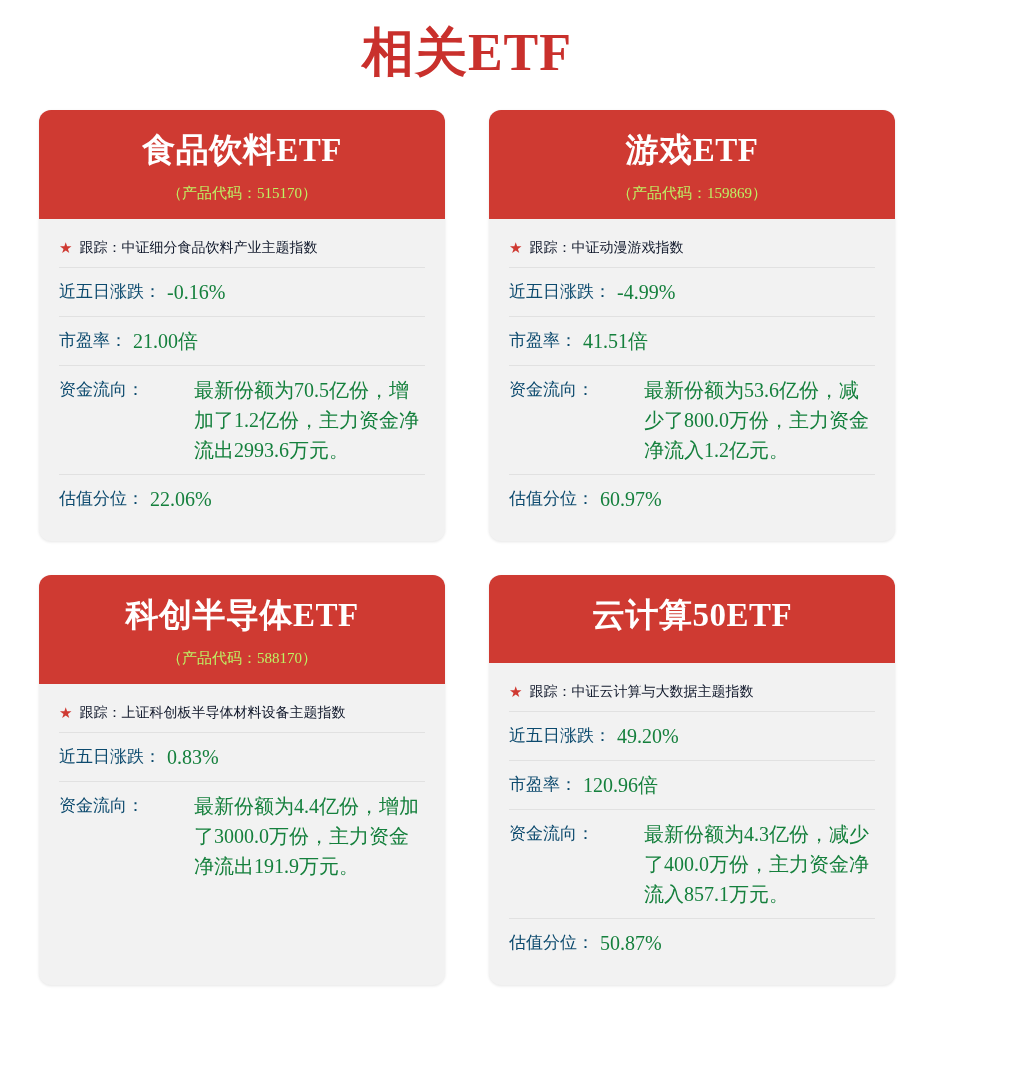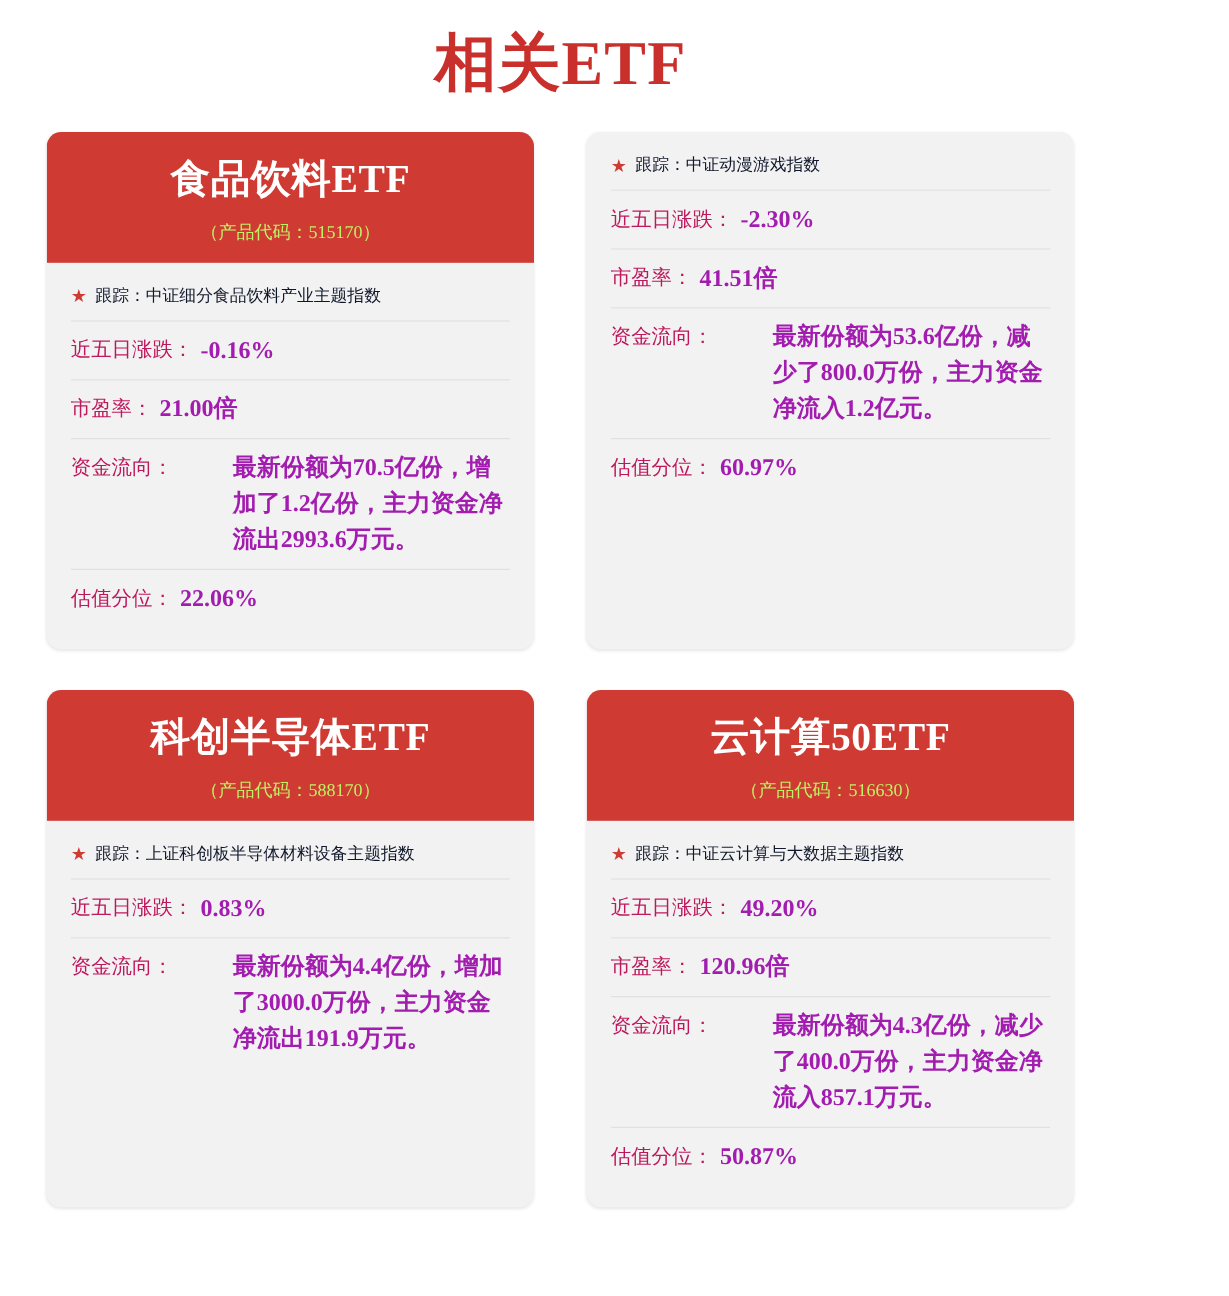--- a/index.html
+++ b/index.html
@@ -87,29 +87,29 @@
     line-height: 18px;
   }
   .metric {
     display: flex;
     align-items: flex-start;
     padding: 9px 0 9px 2px;
     gap: 6px;
   }
   .metric-label {
     font-size: 17px;
-    color: #be185d;
+    color: #0c4a6e;
     white-space: nowrap;
     flex: 0 0 auto;
     line-height: 30px;
   }
   .metric-value {
     font-size: 20px;
-    color: #a21caf;
-    font-weight: bold;
+    color: #15803d;
+    font-weight: normal;
     line-height: 30px;
   }
   .metric-value.flow {
     line-height: 30px;
     margin-left: 44px;
   }
   .divider {
     height: 1px;
     background: #e1e1e1;
     margin: 0 2px;
@@ -151,29 +151,33 @@
         </div>
         <div class="divider"></div>
         <div class="metric">
           <span class="metric-label">估值分位：</span>
           <span class="metric-value">22.06%</span>
         </div>
       </div>
     </div>
 
     <div class="card">
+      <div class="card-head">
+        <div class="card-title">游戏ETF</div>
+        <div class="card-code"><span>（产品代码：</span><span>159869</span><span>）</span></div>
+      </div>
       <div class="card-body">
         <div class="track-row">
           <span class="star-icon">★</span>
           <span class="track-text"><span>跟踪：</span><span>中证动漫游戏指数</span></span>
         </div>
         <div class="divider"></div>
         <div class="metric">
           <span class="metric-label">近五日涨跌：</span>
-          <span class="metric-value">-2.30%</span>
+          <span class="metric-value">-4.99%</span>
         </div>
         <div class="divider"></div>
         <div class="metric">
           <span class="metric-label">市盈率：</span>
           <span class="metric-value">41.51倍</span>
         </div>
         <div class="divider"></div>
         <div class="metric">
           <span class="metric-label">资金流向：</span>
           <span class="metric-value flow">最新份额为53.6亿份，减少了800.0万份，主力资金净流入1.2亿元。</span>
@@ -205,21 +209,20 @@
         <div class="metric">
           <span class="metric-label">资金流向：</span>
           <span class="metric-value flow">最新份额为4.4亿份，增加了3000.0万份，主力资金净流出191.9万元。</span>
         </div>
       </div>
     </div>
 
     <div class="card">
       <div class="card-head">
         <div class="card-title">云计算50ETF</div>
-        <div class="card-code"><span>（产品代码：</span><span>516630</span><span>）</span></div>
       </div>
       <div class="card-body">
         <div class="track-row">
           <span class="star-icon">★</span>
           <span class="track-text"><span>跟踪：</span><span>中证云计算与大数据主题指数</span></span>
         </div>
         <div class="divider"></div>
         <div class="metric">
           <span class="metric-label">近五日涨跌：</span>
           <span class="metric-value">49.20%</span>

